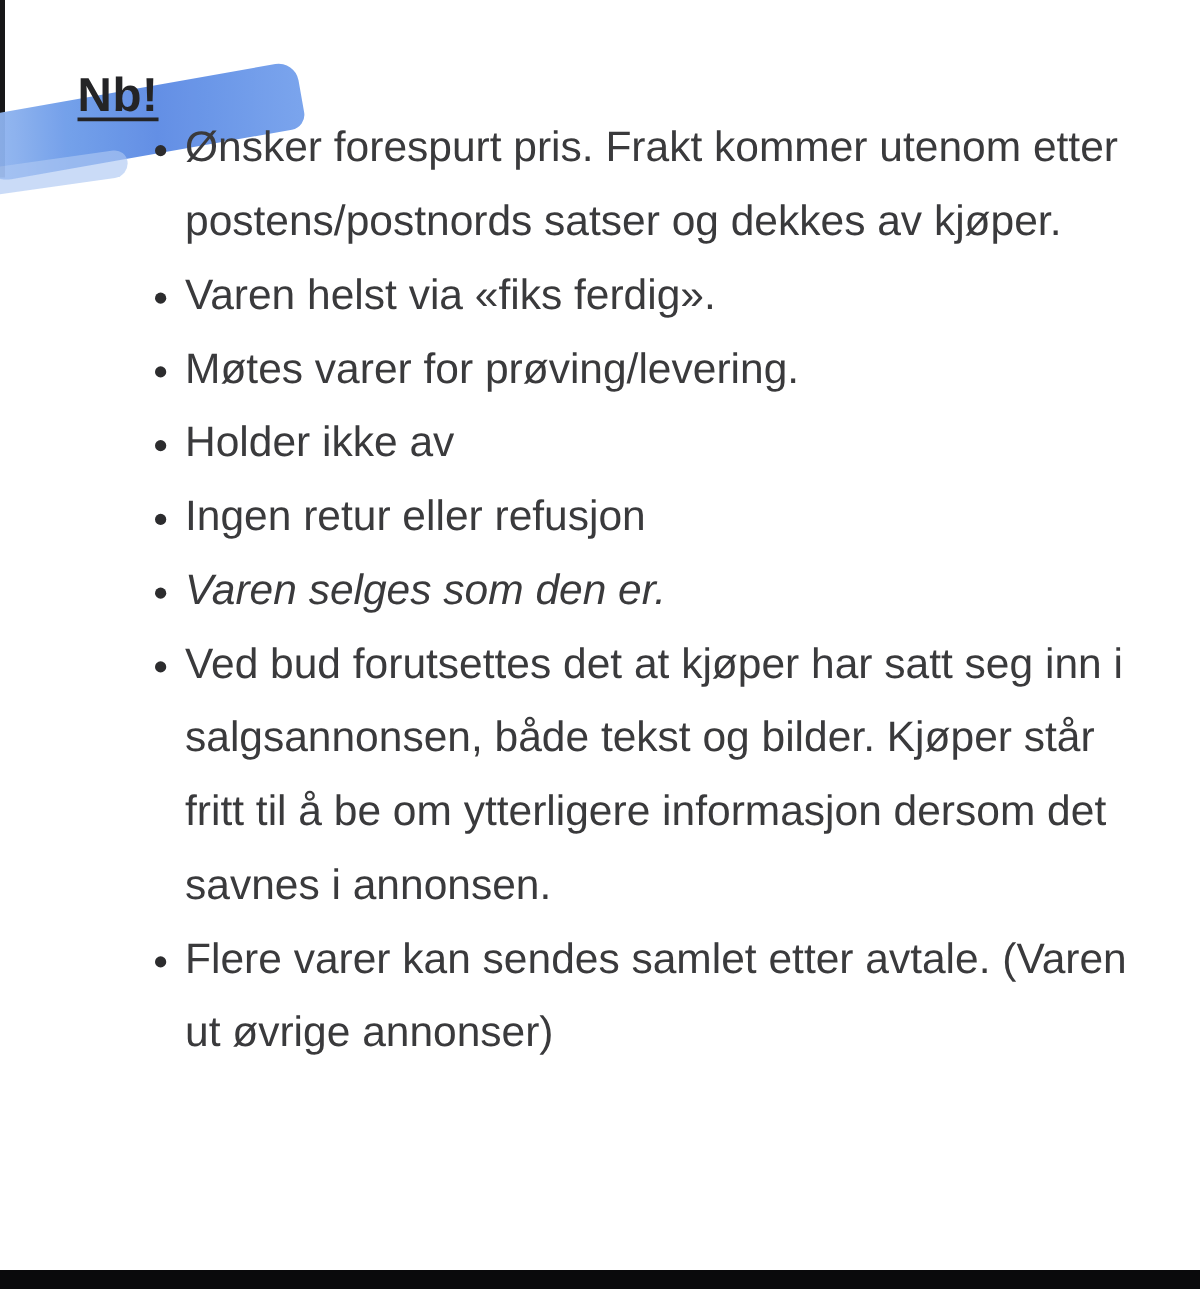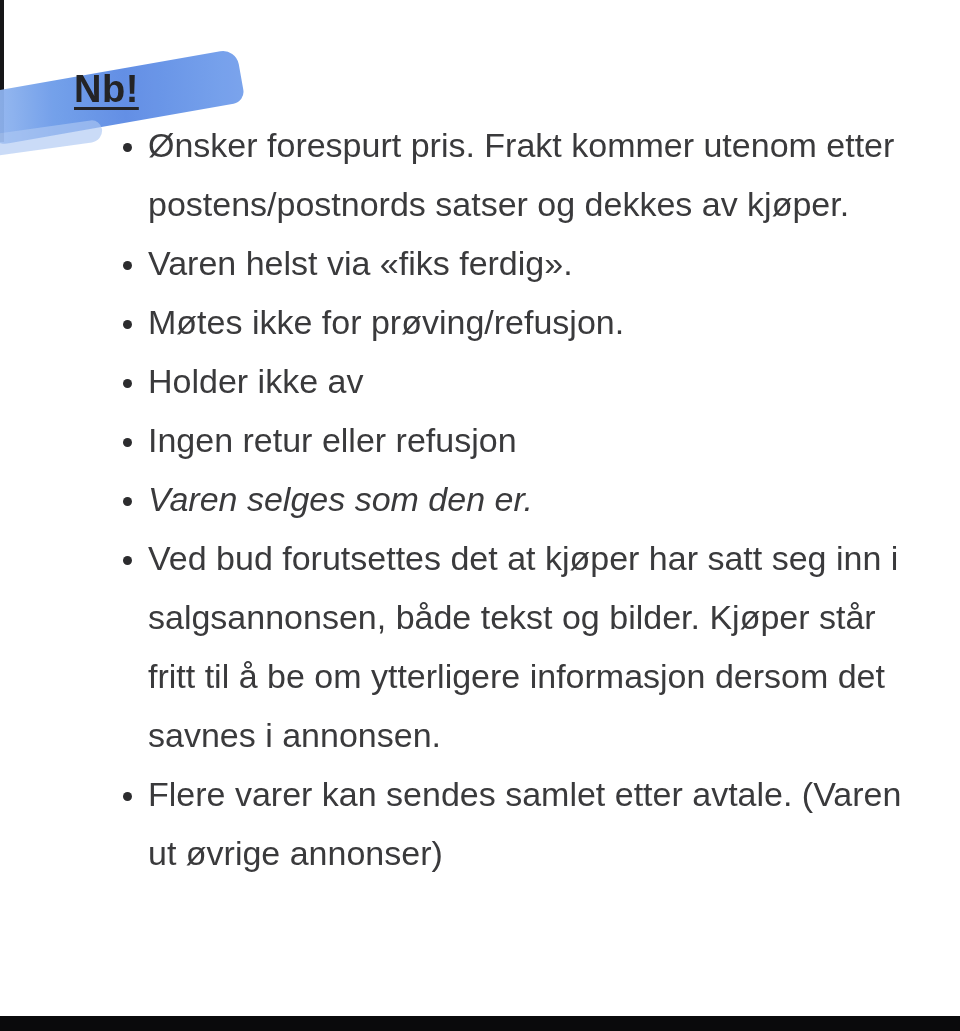--- a/index.html
+++ b/index.html
@@ -47,34 +47,34 @@
     height: 22px;
     background: #a9c4f2;
     opacity: 0.65;
     border-radius: 0 12px 14px 6px;
     transform: rotate(2deg);
   }
   .heading {
     position: absolute;
     left: 62px;
     top: 56px;
-    margin: 12px;
+    margin: 0;
     font-size: 38px;
     font-weight: 700;
     letter-spacing: 0.5px;
     color: #242426;
     text-decoration: underline;
     text-underline-offset: 5px;
     text-decoration-thickness: 3px;
     z-index: 2;
   }
   .bullets {
     position: absolute;
     left: 100px;
-    top: 116px;
+    top: 89px;
     width: 772px;
     margin: 0;
     padding: 0 0 0 48px;
     list-style: disc outside;
     font-size: 34px;
     line-height: 59px;
     color: #3a3a3c;
     z-index: 2;
   }
   .bullets li {
@@ -110,21 +110,21 @@
   <h1 class="heading">Nb!</h1>
 
   <ul class="bullets">
     <li>
       <span>Ønsker forespurt pris. Frakt kommer utenom etter postens/postnords satser og dekkes av kjøper.</span>
     </li>
     <li>
       <span>Varen helst via «fiks ferdig».</span>
     </li>
     <li>
-      <span>Møtes ikke for prøving/refusjon.</span>
+      <span>Møtes varer for prøving/levering.</span>
     </li>
     <li>
       <span>Holder ikke av</span>
     </li>
     <li>
       <span>Ingen retur eller refusjon</span>
     </li>
     <li>
       <span class="emph">Varen selges som den er.</span>
     </li>

